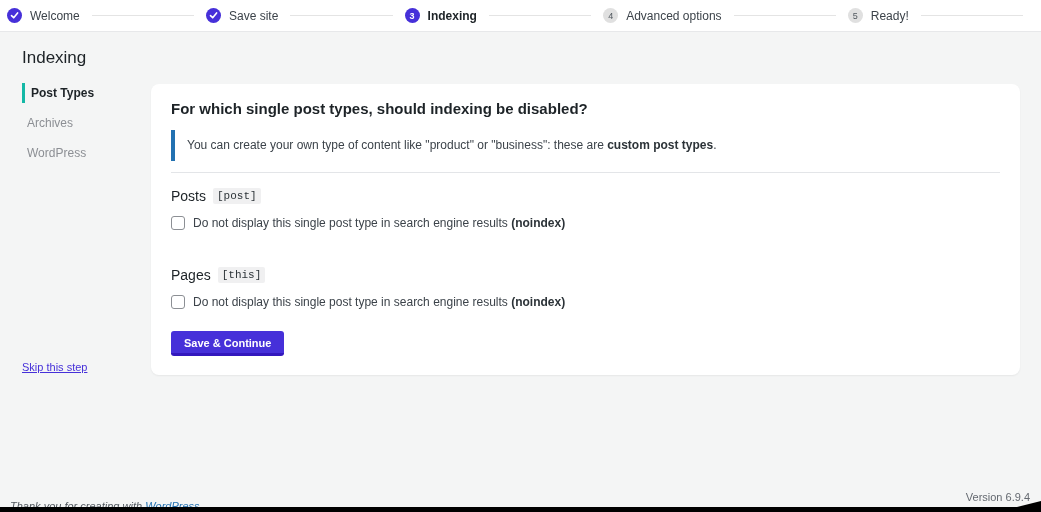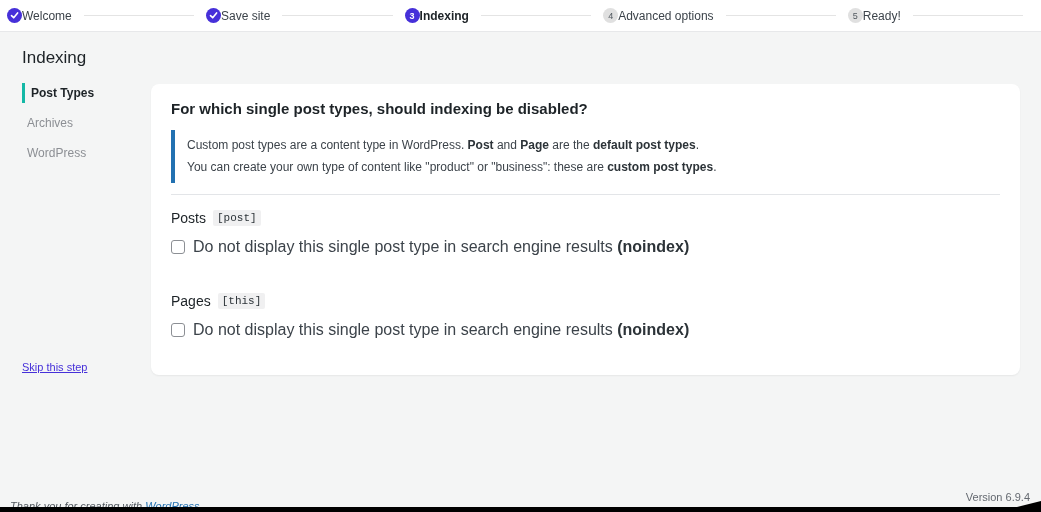--- a/index.html
+++ b/index.html
@@ -12,21 +12,21 @@
     color: #3c434a;
   }
 
   
   .topbar {
     position: absolute; top: 0; left: 0; right: 0; height: 32px;
     background: #ffffff; border-bottom: 1px solid #e7e8ea;
     display: flex; align-items: center;
     padding: 0 6px 0 7px;
   }
-  .step { display: flex; align-items: center; gap: 0; cursor: pointer; text-align: center; }
+  .step { display: flex; align-items: center; gap: 8px; cursor: pointer; text-align: center; }
   .step-circle {
     width: 15px; height: 15px; border-radius: 50%;
     display: flex; align-items: center; justify-content: center;
     font-size: 9px; font-weight: 700; flex: 0 0 auto;
   }
   .step-circle.done, .step-circle.current { background: #4630d9; color: #fff; }
   .step-circle.upcoming { background: #e0e0e0; color: #50575e; font-weight: 400; }
   .step-label { font-size: 12px; color: #3c434a; white-space: nowrap; }
   .step.current .step-label { font-weight: 700; color: #1d2327; }
   .connector { flex: 1 1 auto; height: 1px; background: #e4e4e4; margin: 0 12px; }
@@ -68,21 +68,21 @@
     font-family: "Liberation Mono", "DejaVu Sans Mono", monospace;
     font-size: 11px; color: #2c3338; background: #f0f0f1;
     padding: 2px 4px; border-radius: 2px;
   }
   .cb-row { display: flex; align-items: center; gap: 8px; margin-top: 12px; }
   .cb-row input[type="checkbox"] {
     appearance: none; -webkit-appearance: none;
     width: 14px; height: 14px; border: 1px solid #8c8f94; border-radius: 3px;
     background: #fff; cursor: pointer; flex: 0 0 auto;
   }
-  .cb-label { font-size: 16px; color: #3c434a; cursor: pointer; }
+  .cb-label { font-size: 12px; color: #3c434a; cursor: pointer; }
 
   .save-btn {
     margin-top: 22px; display: inline-block;
     background: #4630d9; color: #fff;
     border: none; border-bottom: 3px solid #3318bd;
     border-radius: 3px; padding: 6px 13px 4px 13px;
     font-family: "Liberation Sans", sans-serif;
     font-size: 11px; font-weight: 700; cursor: pointer;
   }
 
@@ -164,21 +164,20 @@
 <ul class="side-nav">
   <li class="active">Post Types</li>
   <li class="inactive">Archives</li>
   <li class="inactive">WordPress</li>
 </ul>
 
 <div class="card">
   <h2>For which single post types, should indexing be disabled?</h2>
 
   <div class="notice">
-    <p><span>Custom post types are a content type in WordPress. </span><strong>Post</strong><span> and </span><strong>Page</strong><span> are the </span><strong>default post types</strong><span>.</span></p>
     <p><span>You can create your own type of content like "product" or "business": these are </span><strong>custom post types</strong><span>.</span></p>
   </div>
 
   <hr class="rule">
 
   <div class="pt-section">
     <div class="pt-head">
       <span class="pt-name">Posts</span>
       <span class="pt-slug">[post]</span>
     </div>
@@ -192,20 +191,21 @@
     <div class="pt-head">
       <span class="pt-name">Pages</span>
       <span class="pt-slug">[this]</span>
     </div>
     <label class="cb-row">
       <input type="checkbox" style="">
       <span class="cb-label"><span>Do not display this single post type in search engine results </span><strong>(noindex)</strong></span>
     </label>
   </div>
 
+  <button class="save-btn">Save &amp; Continue</button>
 </div>
 
 <a class="skip-link">Skip this step</a>
 
 <div class="footer-thanks"><span>Thank you for creating with </span><a>WordPress</a><span>.</span></div>
 <div class="footer-version">Version 6.9.4</div>
 
 <div class="bottom-notch"></div>
 <div class="bottom-bar"></div>
 

